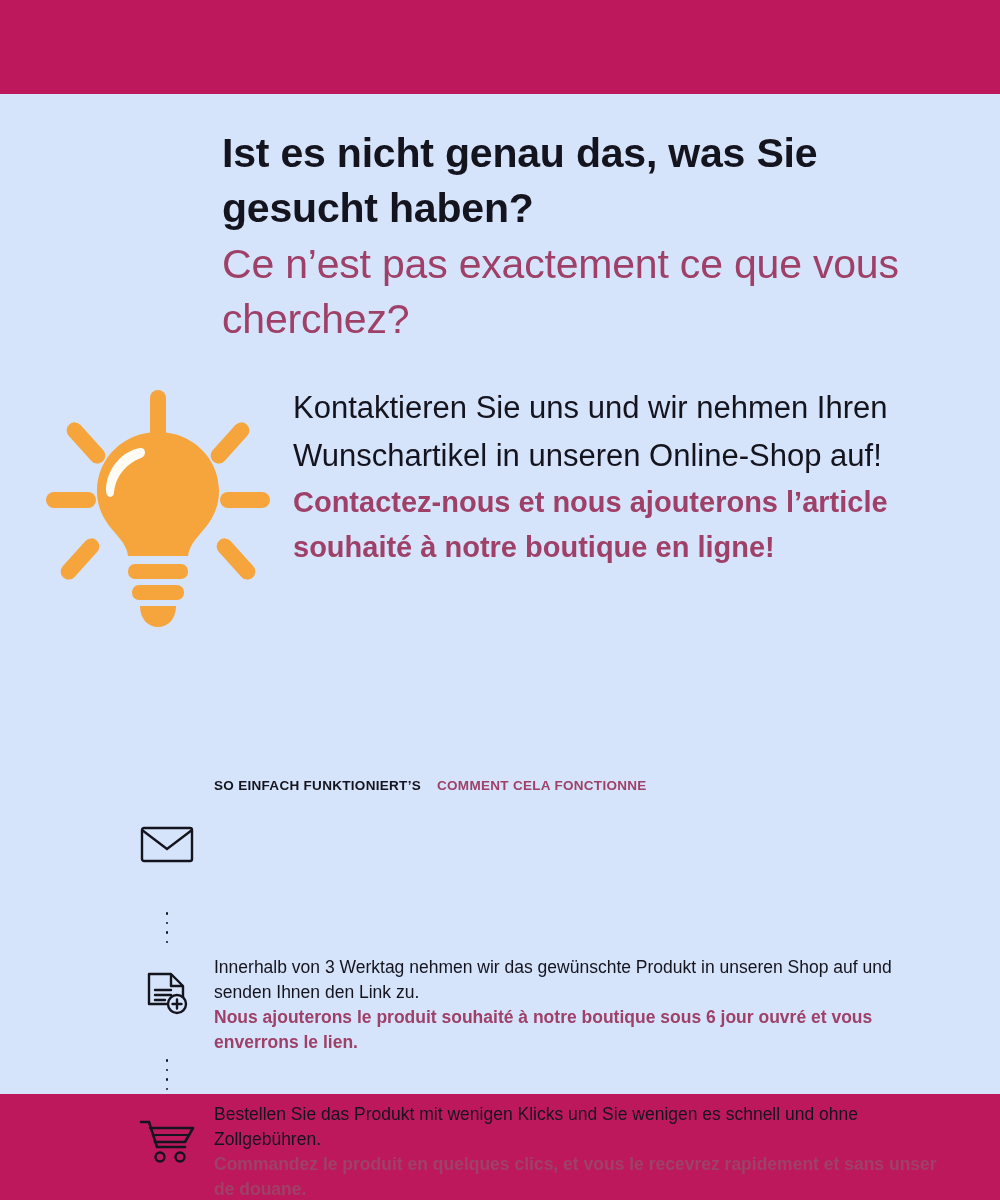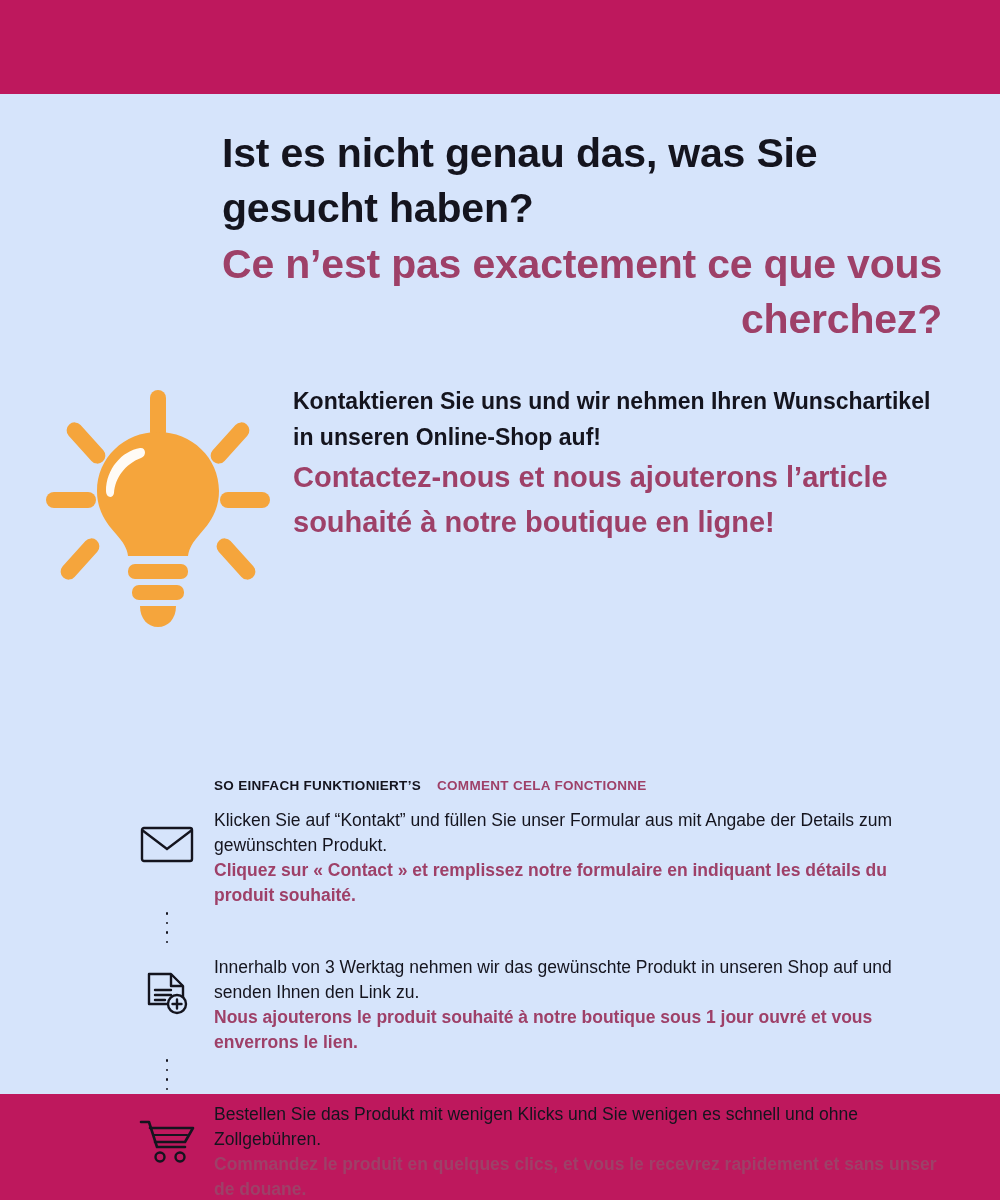--- a/index.html
+++ b/index.html
@@ -37,46 +37,45 @@
   }
   .headline .de {
     font-size: 41px;
     font-weight: bold;
     line-height: 1.35;
     color: #14141e;
     letter-spacing: -0.2px;
   }
   .headline .fr {
     font-size: 41px;
-    font-weight: bold;
+    font-weight: normal;
     line-height: 1.35;
     color: #9e4068;
     letter-spacing: -0.2px;
-    text-align: right;
   }
 
   
   .bulb-wrap {
     position: absolute;
     left: 40px;
     top: 290px;
     width: 235px;
     height: 250px;
   }
 
   
   .subblock {
     position: absolute;
     left: 293px;
     top: 290px;
     width: 640px;
   }
   .subblock .de {
-    font-size: 23px;
-    font-weight: bold;
+    font-size: 31px;
+    font-weight: normal;
     line-height: 1.55;
     color: #14141e;
   }
   .subblock .fr {
     font-size: 29px;
     font-weight: bold;
     line-height: 1.55;
     color: #9e4068;
   }
 
@@ -202,24 +201,20 @@
     </div>
 
     <div class="steps">
 
       <div class="step">
         <div class="step-icon">
           <svg viewBox="0 0 54 40" width="54" height="40" aria-hidden="true">
             <rect x="2" y="4" width="50" height="33" rx="2" fill="none" stroke="#14141e" stroke-width="2.4"></rect>
             <path d="M2 6l25 19L52 6" fill="none" stroke="#14141e" stroke-width="2.4"></path>
           </svg>
-        </div>
-        <div class="step-text">
-          <div class="de">Klicken Sie auf “Kontakt” und füllen Sie unser Formular aus mit Angabe der Details zum gewünschten Produkt.</div>
-          <div class="fr">Cliquez sur « Contact » et remplissez notre formulaire en indiquant les détails du produit souhaité.</div>
         </div>
       </div>
 
       <div class="connector">
         <div class="dots">
           <span class="dot"></span>
           <span class="dot"></span>
           <span class="dot"></span>
           <span class="dot"></span>
         </div>
@@ -231,21 +226,21 @@
           <svg viewBox="0 0 48 48" width="48" height="48" aria-hidden="true">
             <path d="M6 3h22l12 12v18H6z" fill="none" stroke="#14141e" stroke-width="2.4" stroke-linejoin="round"></path>
             <path d="M28 3v12h12" fill="none" stroke="#14141e" stroke-width="2.4" stroke-linejoin="round"></path>
             <path d="M12 19h16M12 24h16M12 29h10" stroke="#14141e" stroke-width="2.4" stroke-linecap="round"></path>
             <circle cx="34" cy="33" r="9" fill="#d6e4fb" stroke="#14141e" stroke-width="2.4"></circle>
             <path d="M34 28.5v9M29.5 33h9" stroke="#14141e" stroke-width="2.4" stroke-linecap="round"></path>
           </svg>
         </div>
         <div class="step-text">
           <div class="de">Innerhalb von 3 Werktag nehmen wir das gewünschte Produkt in unseren Shop auf und senden Ihnen den Link zu.</div>
-          <div class="fr">Nous ajouterons le produit souhaité à notre boutique sous 1 jour ouvré et vous enverrons le lien.</div>
+          <div class="fr">Nous ajouterons le produit souhaité à notre boutique sous 6 jour ouvré et vous enverrons le lien.</div>
         </div>
       </div>
 
       <div class="connector">
         <div class="dots">
           <span class="dot"></span>
           <span class="dot"></span>
           <span class="dot"></span>
           <span class="dot"></span>
         </div>

